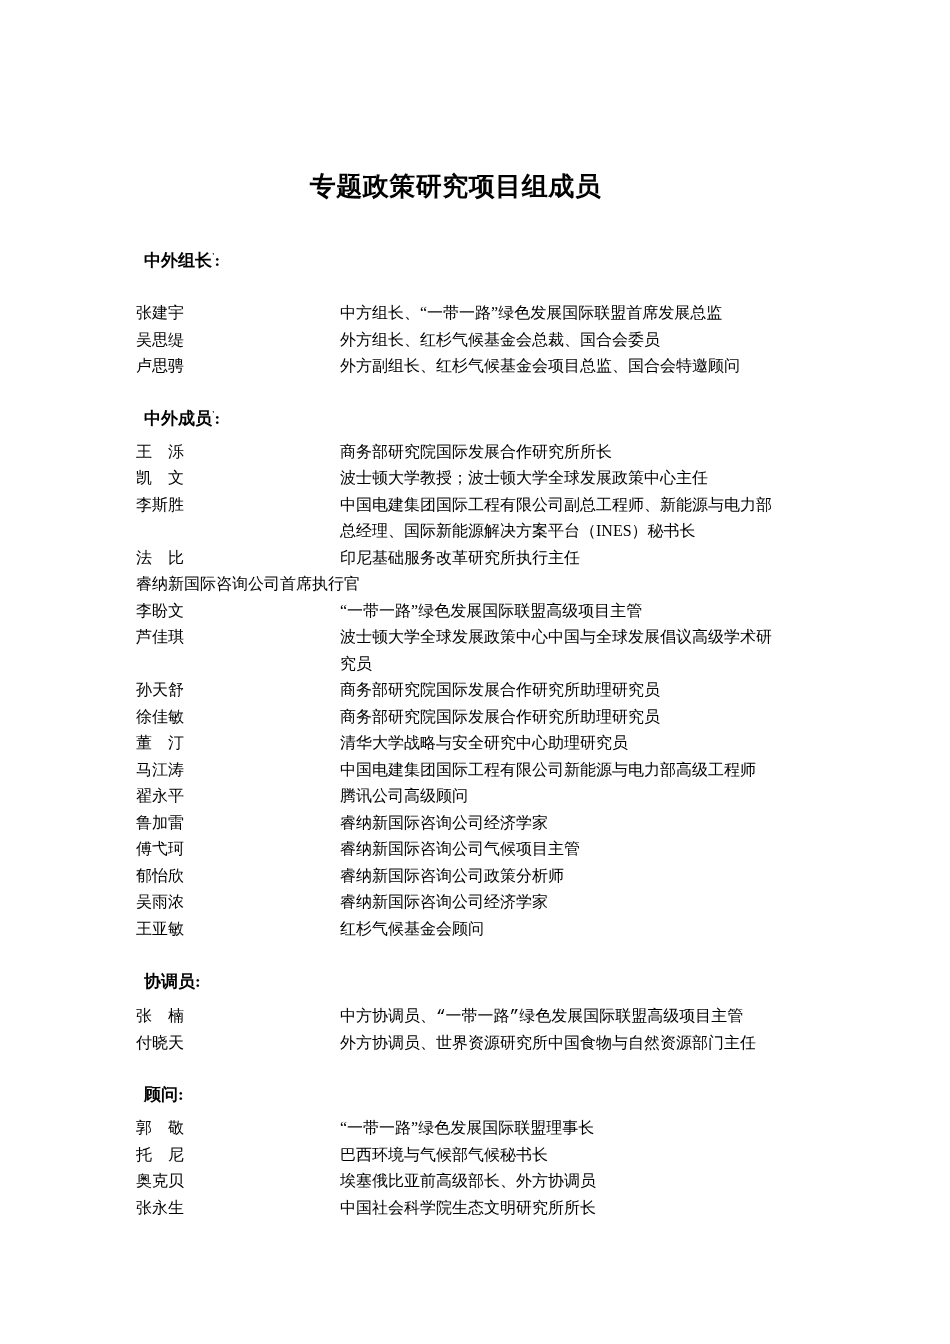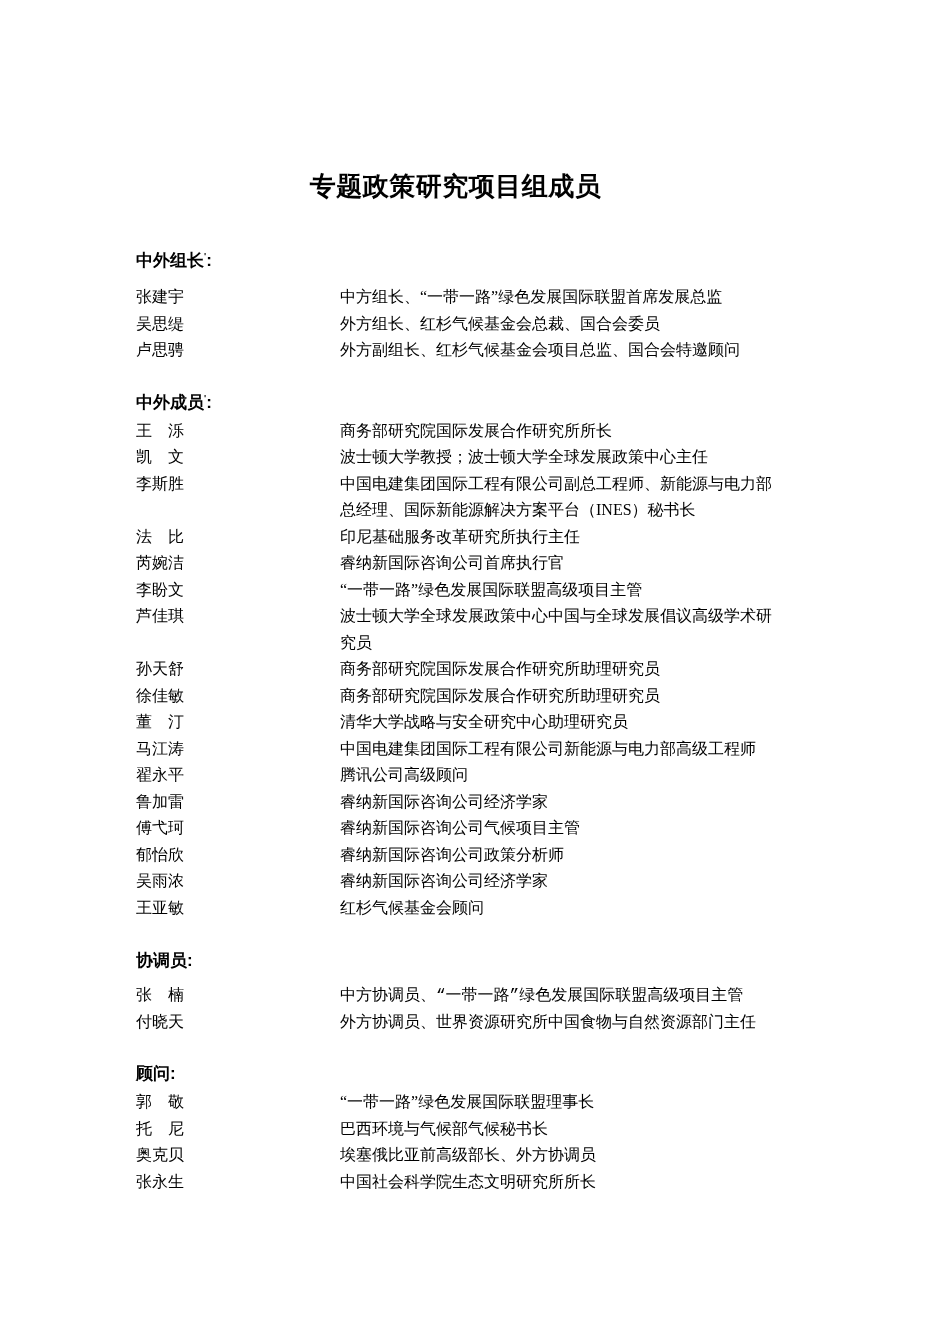--- a/index.html
+++ b/index.html
@@ -22,33 +22,33 @@
     font-size:26px;
     line-height:33px;
     letter-spacing:0.5px;
   }
   .section { margin:0; }
   .section:nth-child(1) { margin-top:46px; }
   .section:nth-child(2) { margin-top:27px; }
   .section:nth-child(3) { margin-top:28px; }
   .section:nth-child(4) { margin-top:26px; }
   .heading {
-    margin:0;
-    font-family:Liberation Sans, sans-serif;
+    margin:8px;
+    font-family:Liberation Serif, serif;
     font-weight:700;
     font-size:17px;
     line-height:24px;
   }
   .heading-mark {
     font-size:9px;
     vertical-align:super;
     line-height:0;
   }
   .rows { margin-top:3px; }
-  .section:nth-child(1) .rows { margin-top:11px; }
+  .section:nth-child(1) .rows { margin-top:27px; }
   .section:nth-child(3) .rows { margin-top:10px;font-family:Liberation Mono, monospace; }
   .row {
     display:flex;
     align-items:flex-start;
     line-height:26.5px;
   }
   .name {
     flex:0 0 204px;
     white-space:pre;
   }
@@ -100,21 +100,20 @@
     <span class="role">中国电建集团国际工程有限公司副总工程师、新能源与电力部总经理、国际新能源解决方案平台（INES）秘书长</span>
   </div>
 
   <div class="row">
     <span class="name">法　比</span>
     <span class="role">印尼基础服务改革研究所执行主任</span>
   </div>
 
 
   <div class="row">
-    <span class="name">芮婉洁</span>
     <span class="role">睿纳新国际咨询公司首席执行官</span>
   </div>
 
   <div class="row">
     <span class="name">李盼文</span>
     <span class="role">“一带一路”绿色发展国际联盟高级项目主管</span>
   </div>
 
   <div class="row">
     <span class="name">芦佳琪</span>

